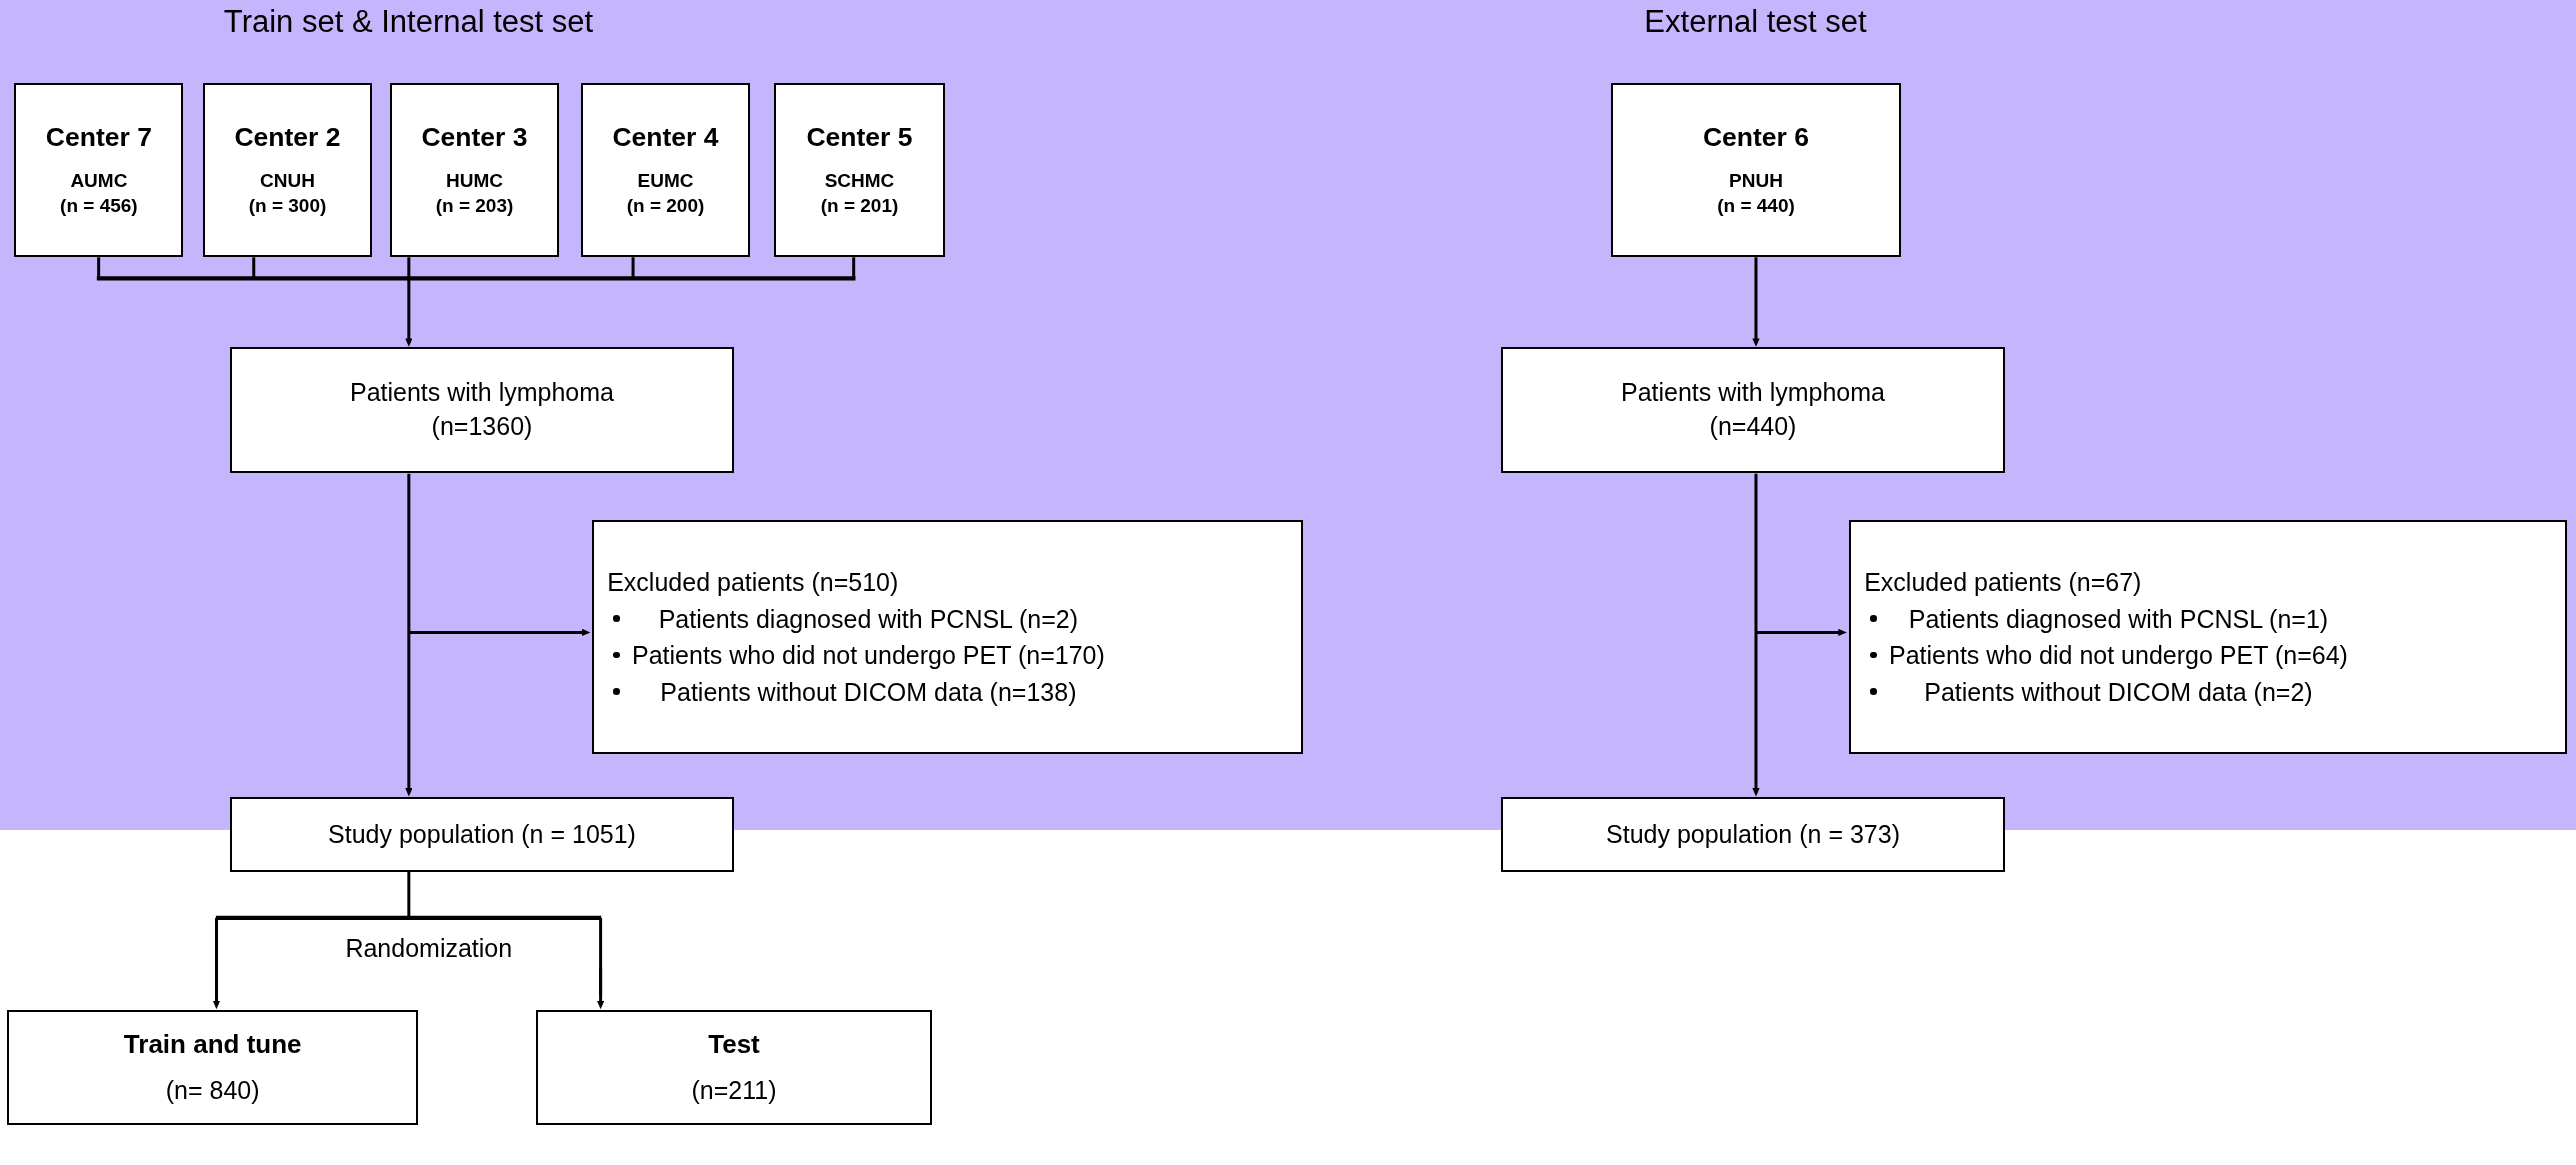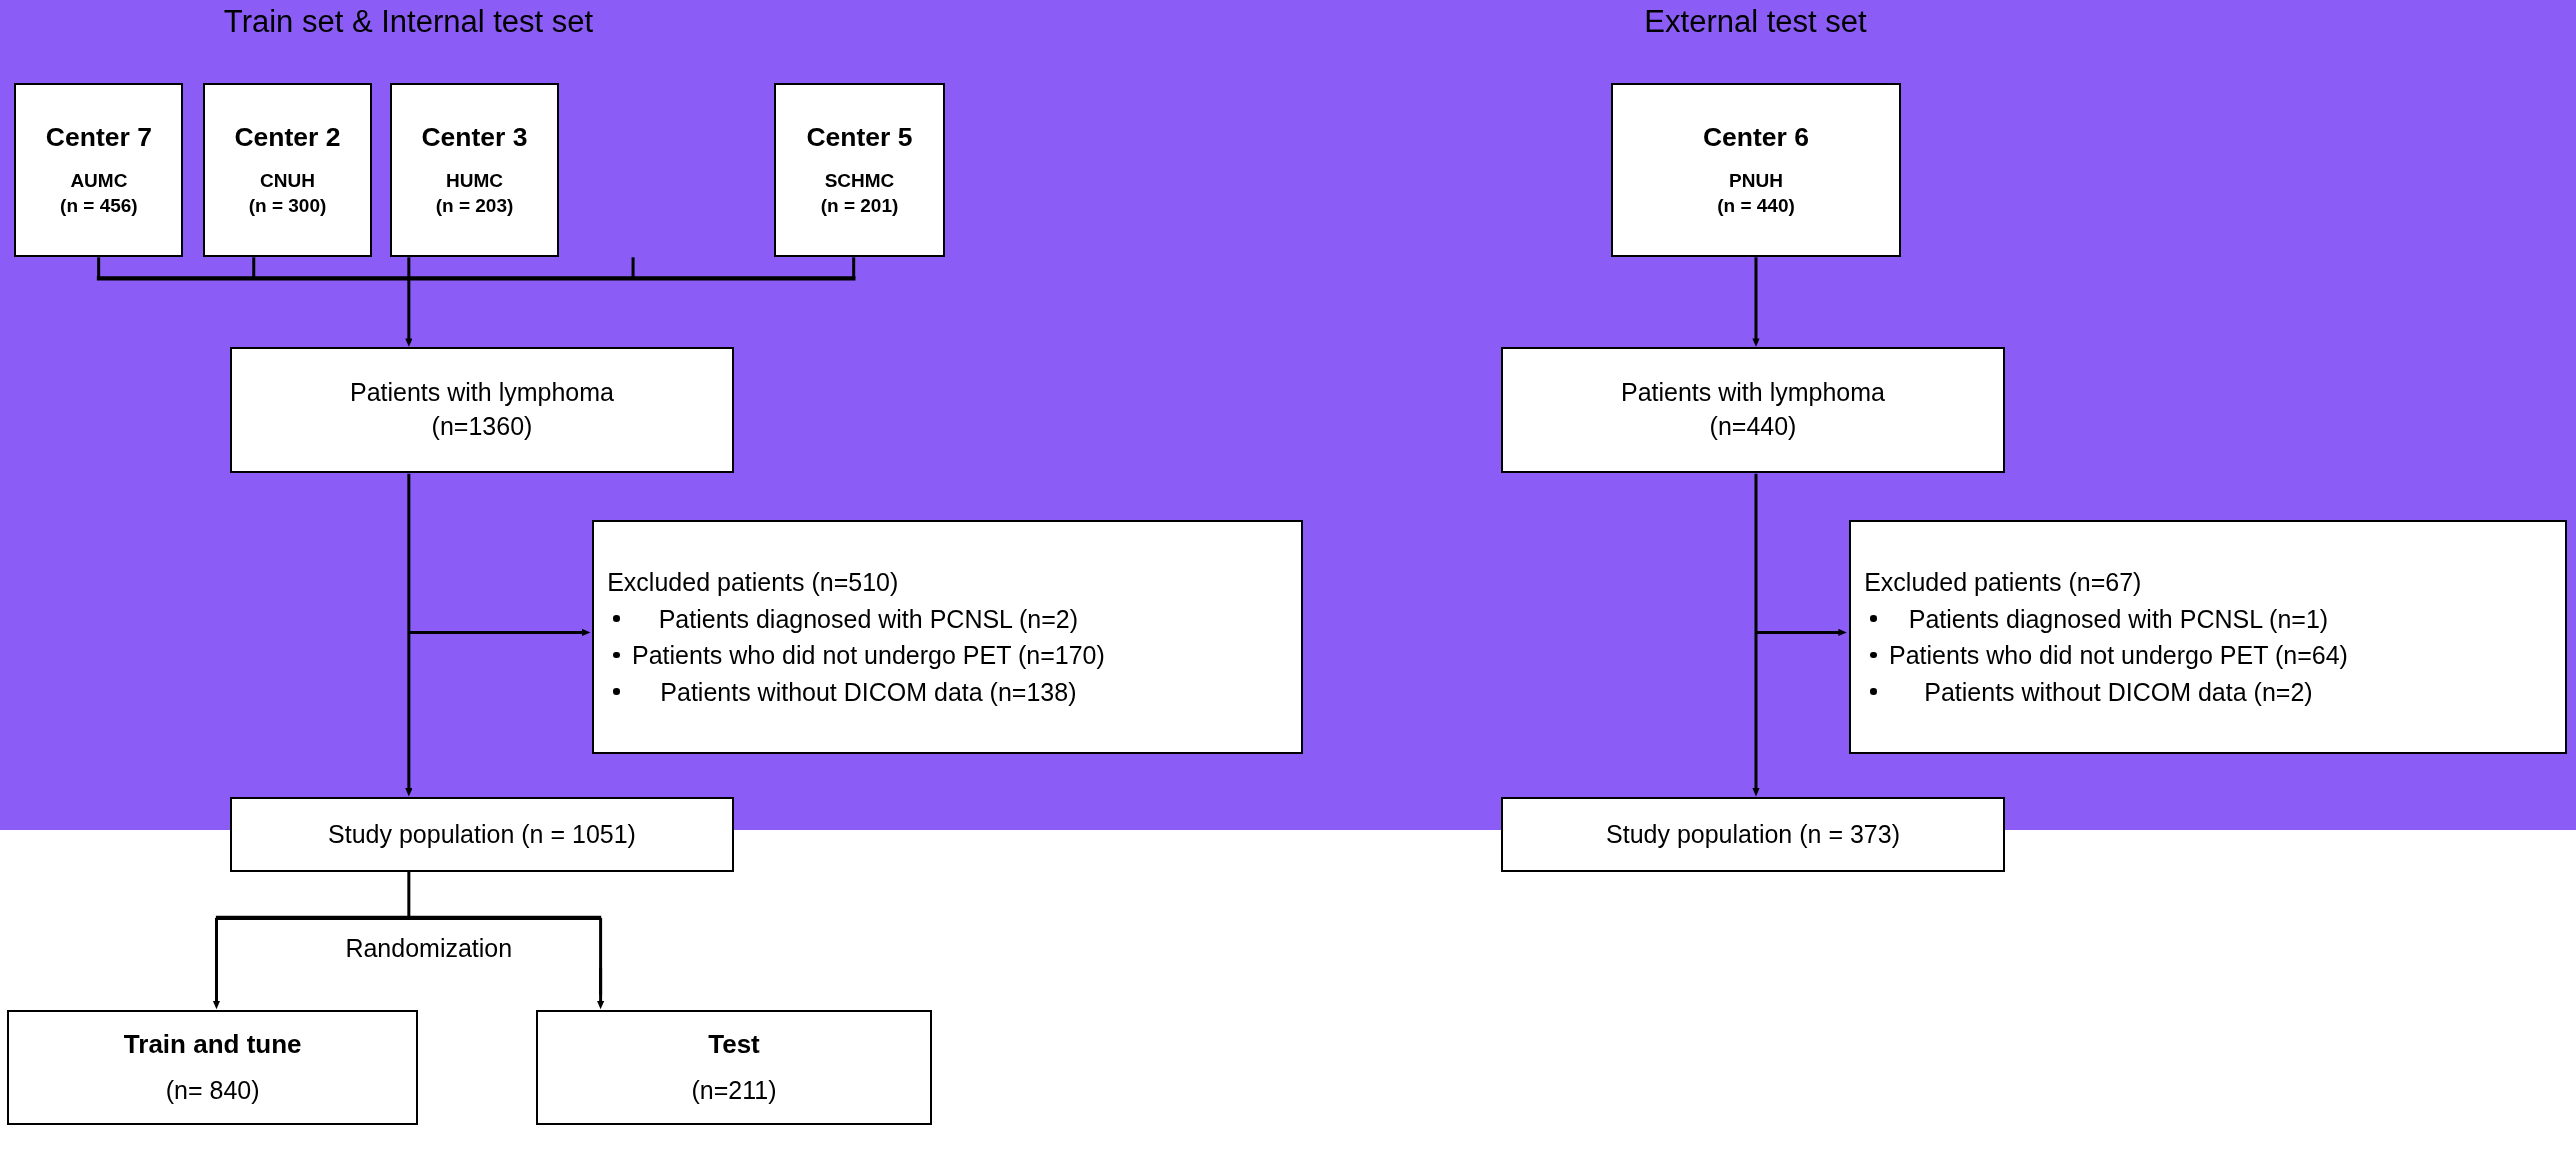--- a/index.html
+++ b/index.html
@@ -11,21 +11,21 @@
     width: 2576px;
     height: 1165px;
     font-family: "Liberation Sans", sans-serif;
     color: #000000;
     overflow: hidden;
   }
   #canvas {
     position: relative;
     width: 2576px;
     height: 830px;
-    background: #8b5cf6;
+    background: #c4b5fd;
   }
   svg.edges {
     position: absolute;
     left: 0;
     top: 0;
     width: 2576px;
     height: 1165px;
     pointer-events: none;
   }
   .panel-title {
@@ -170,20 +170,25 @@
     <div class="center-sub">CNUH</div>
     <div class="center-sub">(n = 300)</div>
   </div>
 
   <div class="node" style="left:390px; top:83px; width:169px; height:174px;">
     <div class="center-title">Center 3</div>
     <div class="center-sub">HUMC</div>
     <div class="center-sub">(n = 203)</div>
   </div>
 
+  <div class="node" style="left:581px; top:83px; width:169px; height:174px;">
+    <div class="center-title">Center 4</div>
+    <div class="center-sub">EUMC</div>
+    <div class="center-sub">(n = 200)</div>
+  </div>
 
   <div class="node" style="left:774px; top:83px; width:171px; height:174px;">
     <div class="center-title">Center 5</div>
     <div class="center-sub">SCHMC</div>
     <div class="center-sub">(n = 201)</div>
   </div>
 
   <div class="node" style="left:230px; top:347px; width:504px; height:126px;">
     <div class="node-line">Patients with lymphoma</div>
     <div class="node-line">(n=1360)</div>

